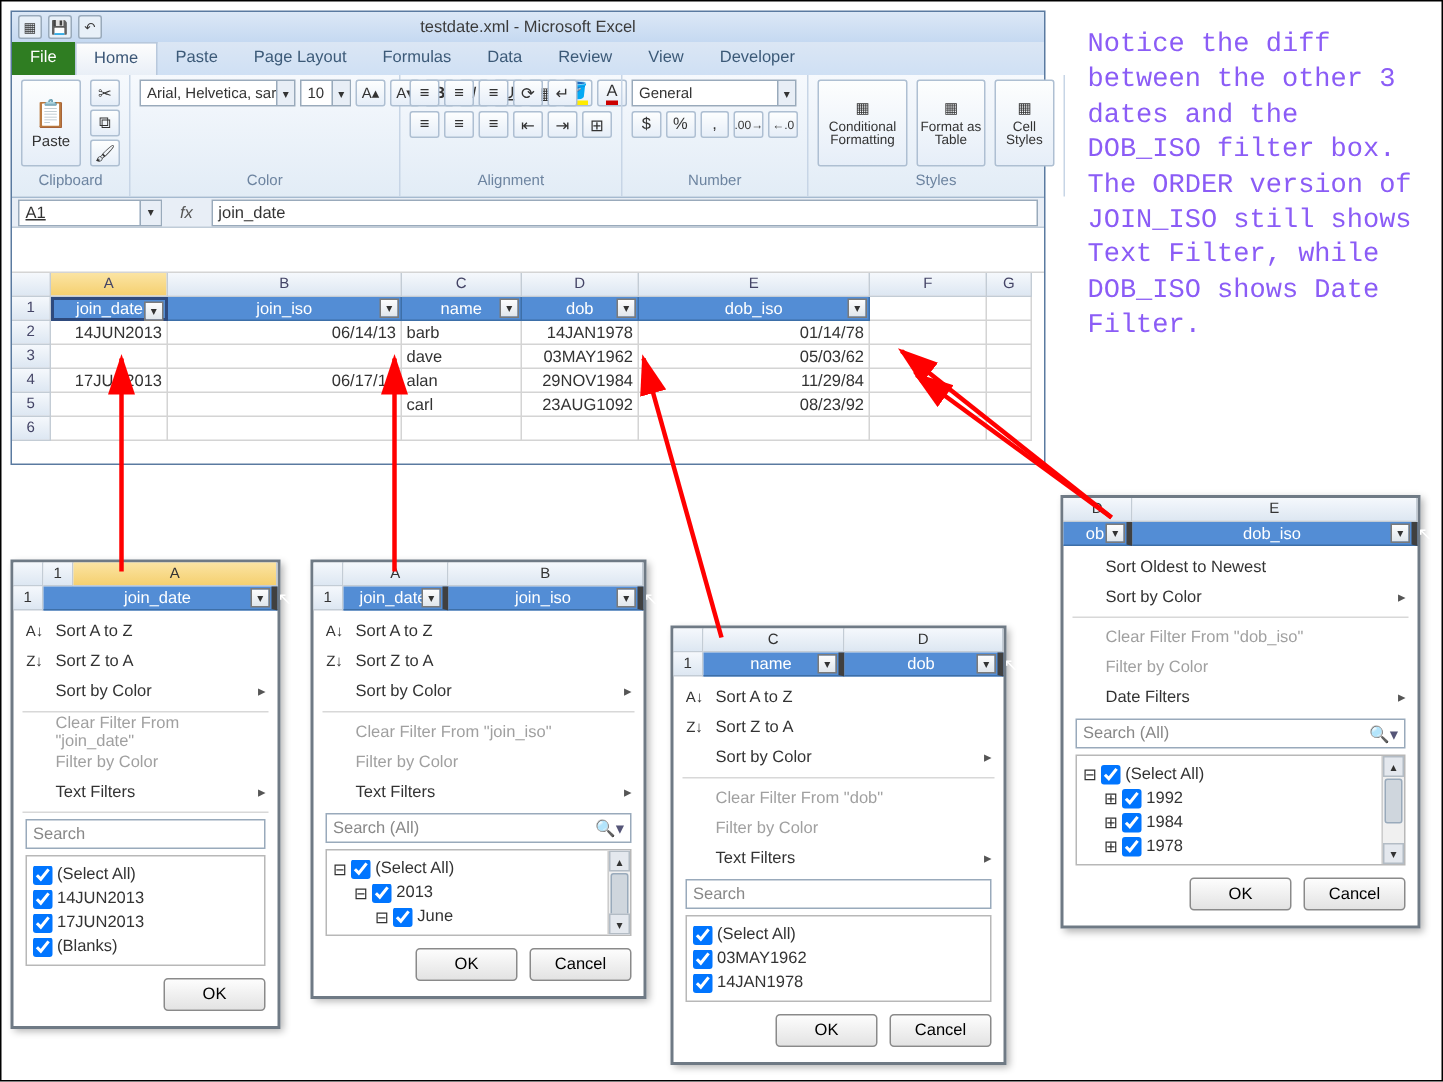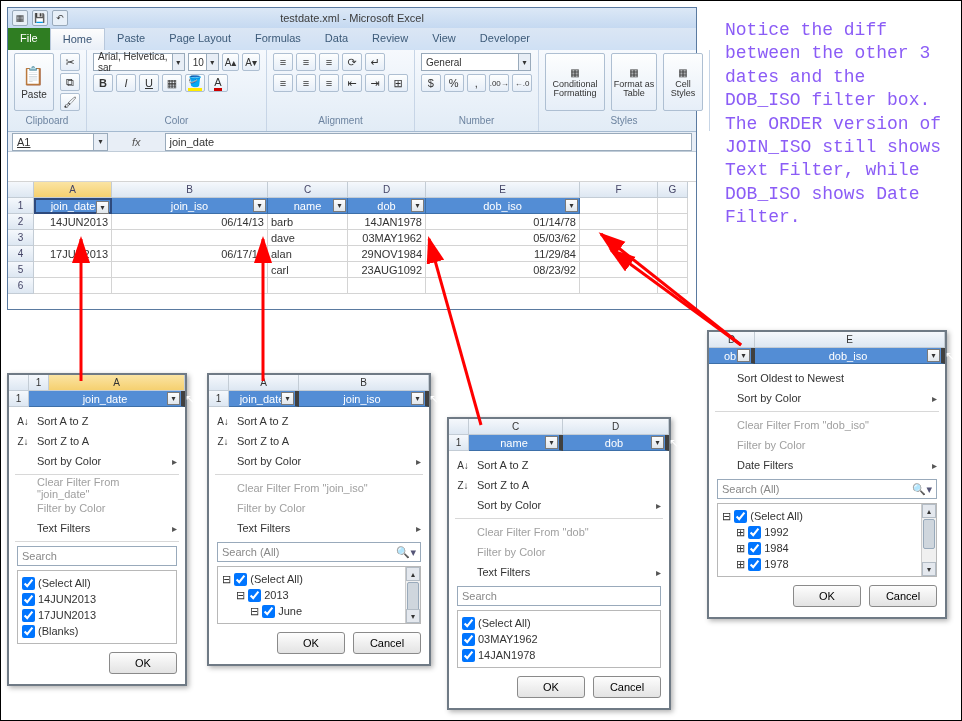--- a/index.html
+++ b/index.html
@@ -18,21 +18,21 @@
   .g-body { display: flex; gap: 6px; align-items: flex-start; }
   .btn { border: 1px solid #aebfd2; background: linear-gradient(#fdfefe,#e6eef8); border-radius: 2px; display: flex; align-items: center; justify-content: center; }
   .btn-lg { width: 40px; height: 58px; flex-direction: column; font-size: 10px; gap: 2px; }
   .btn-sm { width: 20px; height: 18px; font-size: 11px; }
   .font-row { display: flex; gap: 3px; }
   .combo { border: 1px solid #9ab; background: #fff; height: 18px; display: flex; align-items: center; padding: 0 4px; font-size: 10px; position: relative; }
   .combo .dd { position: absolute; right: 0; width: 12px; height: 100%; border-left: 1px solid #9ab; background: #e8eef6; display:flex;align-items:center;justify-content:center; font-size:8px; }
   .namebox-row { height: 20px; background: #e8eef6; border-bottom: 1px solid #c0ccd8; display: flex; align-items: center; }
   .namebox { width: 96px; height: 18px; border: 1px solid #9ab; background: #fff; margin-left: 4px; display: flex; align-items: center; padding: 0 4px; font-size: 11px; position: relative; text-decoration: underline; }
   .namebox .dd { position: absolute; right:0; width:14px; height:100%; border-left:1px solid #9ab; background:#e8eef6; display:flex;align-items:center;justify-content:center;font-size:8px;}
-  .fx { margin: 0 24px; font-style: italic; color: #555; }
+  .fx { margin: 0 12px; font-style: italic; color: #555; }
   .formula-bar { flex: 1; height: 18px; border: 1px solid #9ab; background: #fff; margin-right: 4px; display: flex; align-items: center; padding: 0 4px; }
   .sheet { height: 156px; display: flex; flex-direction: column; background: #fff; }
   .sheet-row { display: flex; height: 16px; }
   .corner { width: 26px; background: linear-gradient(#f5f8fc,#dde7f2); border-right: 1px solid #c3ccd5; border-bottom: 1px solid #c3ccd5; }
   .col-head { background: linear-gradient(#f5f8fc,#dde7f2); border-right: 1px solid #c3ccd5; border-bottom: 1px solid #c3ccd5; text-align: center; font-size: 10px; color: #446; display:flex;align-items:center;justify-content:center;}
   .col-head.sel { background: linear-gradient(#fbe4a3,#f5d070); }
   .row-head { width: 26px; background: linear-gradient(#f5f8fc,#dde7f2); border-right: 1px solid #c3ccd5; border-bottom: 1px solid #c3ccd5; text-align: center; font-size: 10px; color: #446; display:flex;align-items:center;justify-content:center;}
   .cell { border-right: 1px solid #d4d4d4; border-bottom: 1px solid #d4d4d4; padding: 0 3px; font-size: 11px; display:flex; align-items:center; overflow:hidden; white-space:nowrap; }
   .th-cell { background: #538dd5; color: #fff; border-right: 1px solid #3d6fa8; border-bottom: 1px solid #3d6fa8; position: relative; display:flex;align-items:center;justify-content:center; font-size:11px; }
   .filter-btn { position: absolute; right: 1px; top: 1px; width: 13px; height: 13px; background: linear-gradient(#fdfdfd,#e0e6ec); border: 1px solid #7a7a7a; font-size: 8px; display:flex;align-items:center;justify-content:center;color:#333;}
@@ -93,21 +93,21 @@
         </div>
         <div style="display:flex;flex-direction:column;gap:2px">
           <div class="btn btn-sm">✂</div>
           <div class="btn btn-sm">⧉</div>
           <div class="btn btn-sm">🖌</div>
         </div>
       </div>
       <div class="group-label">Clipboard</div>
     </div>
     <div class="group" style="width:180px">
-      <div style="display:flex;flex-direction:column;gap:3px">
+      <div style="display:flex;gap:3px">
         <div class="font-row">
           <div class="combo" style="width:104px">
               <span>Arial, Helvetica, sar</span>
               <div class="dd">▾</div>
             </div>
           <div class="combo" style="width:34px">
               <span>10</span>
               <div class="dd">▾</div>
             </div>
           <div class="btn btn-sm" style="font-size:10px">A▴</div>

